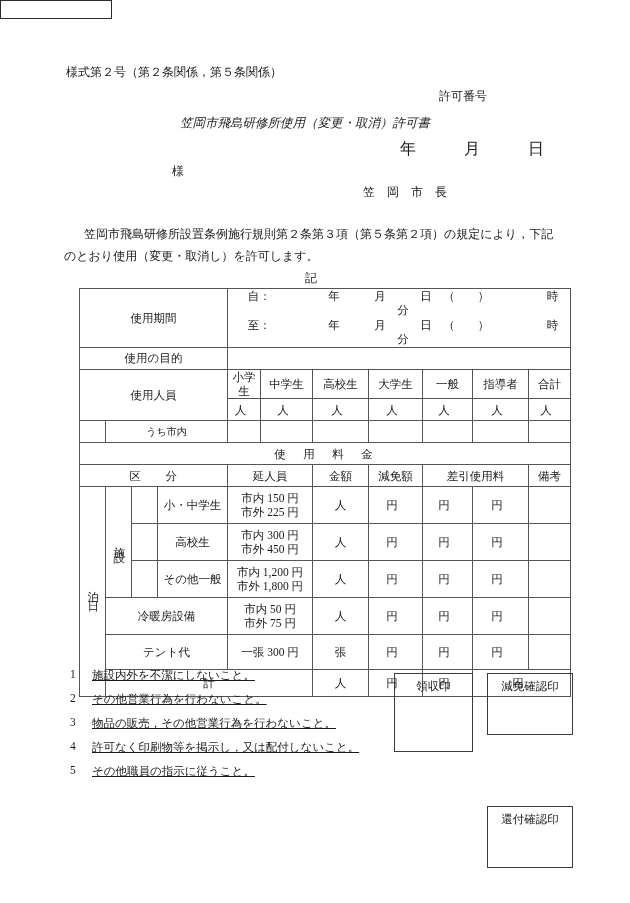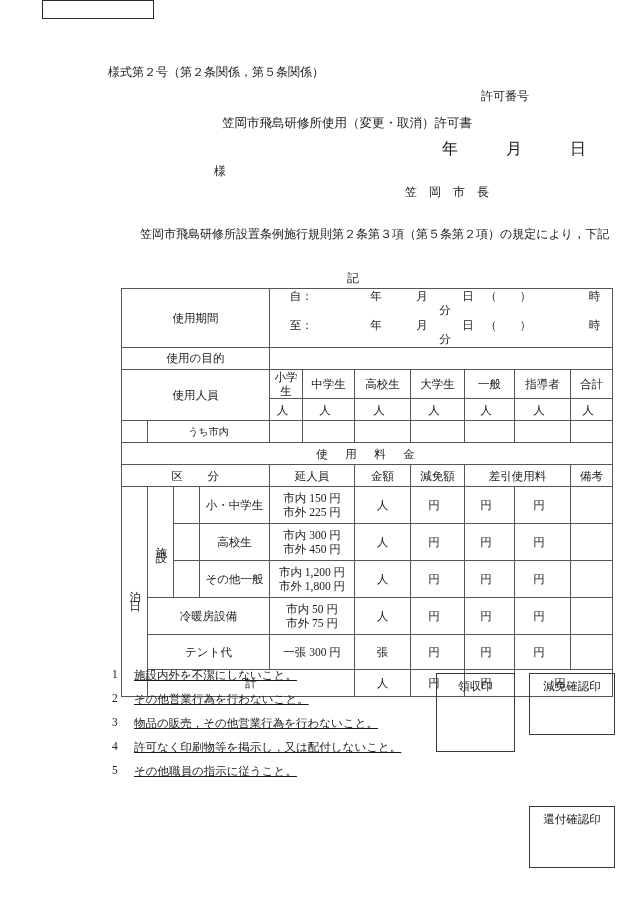--- a/index.html
+++ b/index.html
@@ -12,38 +12,37 @@
     height: 903px;
     position: relative;
     font-family: "Liberation Serif", "DejaVu Serif", serif;
     color: #1a1a1a;
     font-size: 11.5px;
     overflow: hidden;
   }
   .page {
     position: absolute;
     inset: 0;
-    margin-left: 42px;
   }
 
   
   .abs { position: absolute; white-space: nowrap; }
   .sp1 { letter-spacing: 0.5px; }
   .sp2 { letter-spacing: 3px; }
 
   
   #form-code      { left: 66px;  top: 64px;  font-size: 12px; }
   #permit-no-box  { left: 435px; top: 86px;  width: 112px; height: 19px;
                     border: 1.2px solid #2b2b2b; box-sizing: border-box; }
   #permit-no-label{ left: 439px; top: 88px;  font-size: 12px; }
-  #doc-title      { left: 180px; top: 115px; font-size: 12.5px; }
+  #doc-title      { left: 180px; top: 115px; font-size: 12.5px; font-style: italic; }
   #date-line      { left: 400px; top: 139px; font-size: 16px; }
   #addressee      { left: 172px; top: 163px; font-size: 12px; }
   #issuer         { left: 363px; top: 184px; font-size: 12px; }
-  #legal-1        { left: 86px;  top: 226px; font-size: 12px; }
+  #legal-1        { left: 72px;  top: 226px; font-size: 12px; }
   #legal-2        { left: 64px;  top: 248px; font-size: 12px; }
   #ki-mark        { left: 305px; top: 270px; font-size: 12px; }
 
   
   #main-table {
     position: absolute;
     left: 79px;
     top: 288px;
     width: 491px;
     border-collapse: collapse;
@@ -127,20 +126,21 @@
 
   <div class="abs" id="doc-title">笠岡市飛島研修所使用（変更・取消）許可書</div>
 
   <div class="abs" id="date-line">年　　　月　　　日</div>
 
   <div class="abs" id="addressee">様</div>
 
   <div class="abs" id="issuer">笠　岡　市　長</div>
 
   <div class="abs" id="legal-1">　笠岡市飛島研修所設置条例施行規則第２条第３項（第５条第２項）の規定により，下記</div>
+  <div class="abs" id="legal-2">のとおり使用（変更・取消し）を許可します。</div>
 
   <div class="abs" id="ki-mark">記</div>
 
   <table id="main-table">
     <colgroup>
       <col style="width:26px">
       <col style="width:26px">
       <col style="width:26px">
       <col style="width:70px">
       <col style="width:33px">

